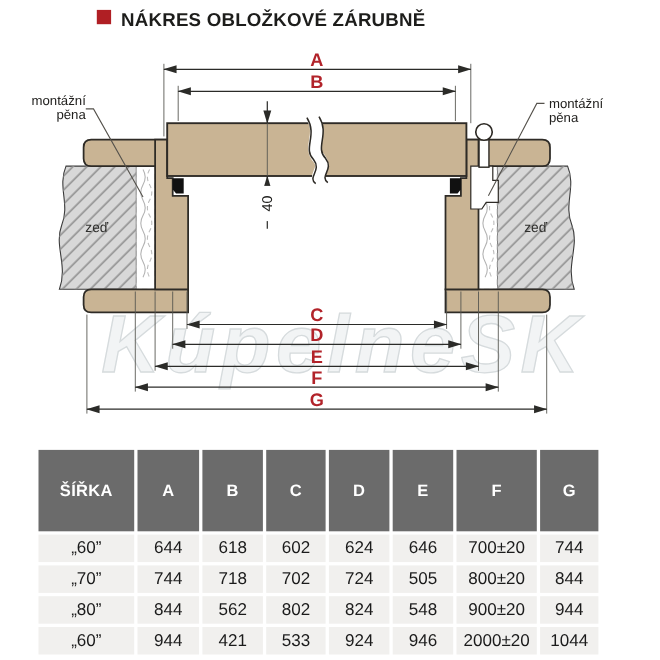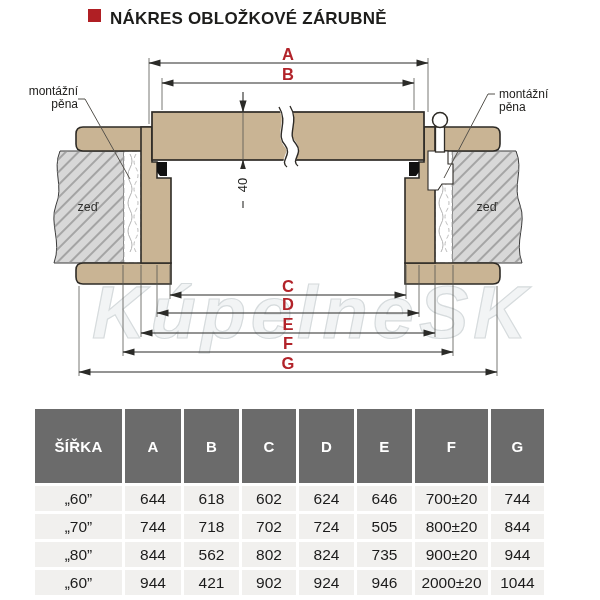--- a/index.html
+++ b/index.html
@@ -188,29 +188,29 @@
         <td>505</td>
         <td>800±20</td>
         <td>844</td>
       </tr>
       <tr>
         <td>„80”</td>
         <td>844</td>
         <td>562</td>
         <td>802</td>
         <td>824</td>
-        <td>735</td>
+        <td>548</td>
         <td>900±20</td>
         <td>944</td>
       </tr>
       <tr>
         <td>„60”</td>
         <td>944</td>
         <td>421</td>
-        <td>902</td>
+        <td>533</td>
         <td>924</td>
         <td>946</td>
         <td>2000±20</td>
         <td>1044</td>
       </tr>
     </tbody>
   </table>
 
 </div>
 

